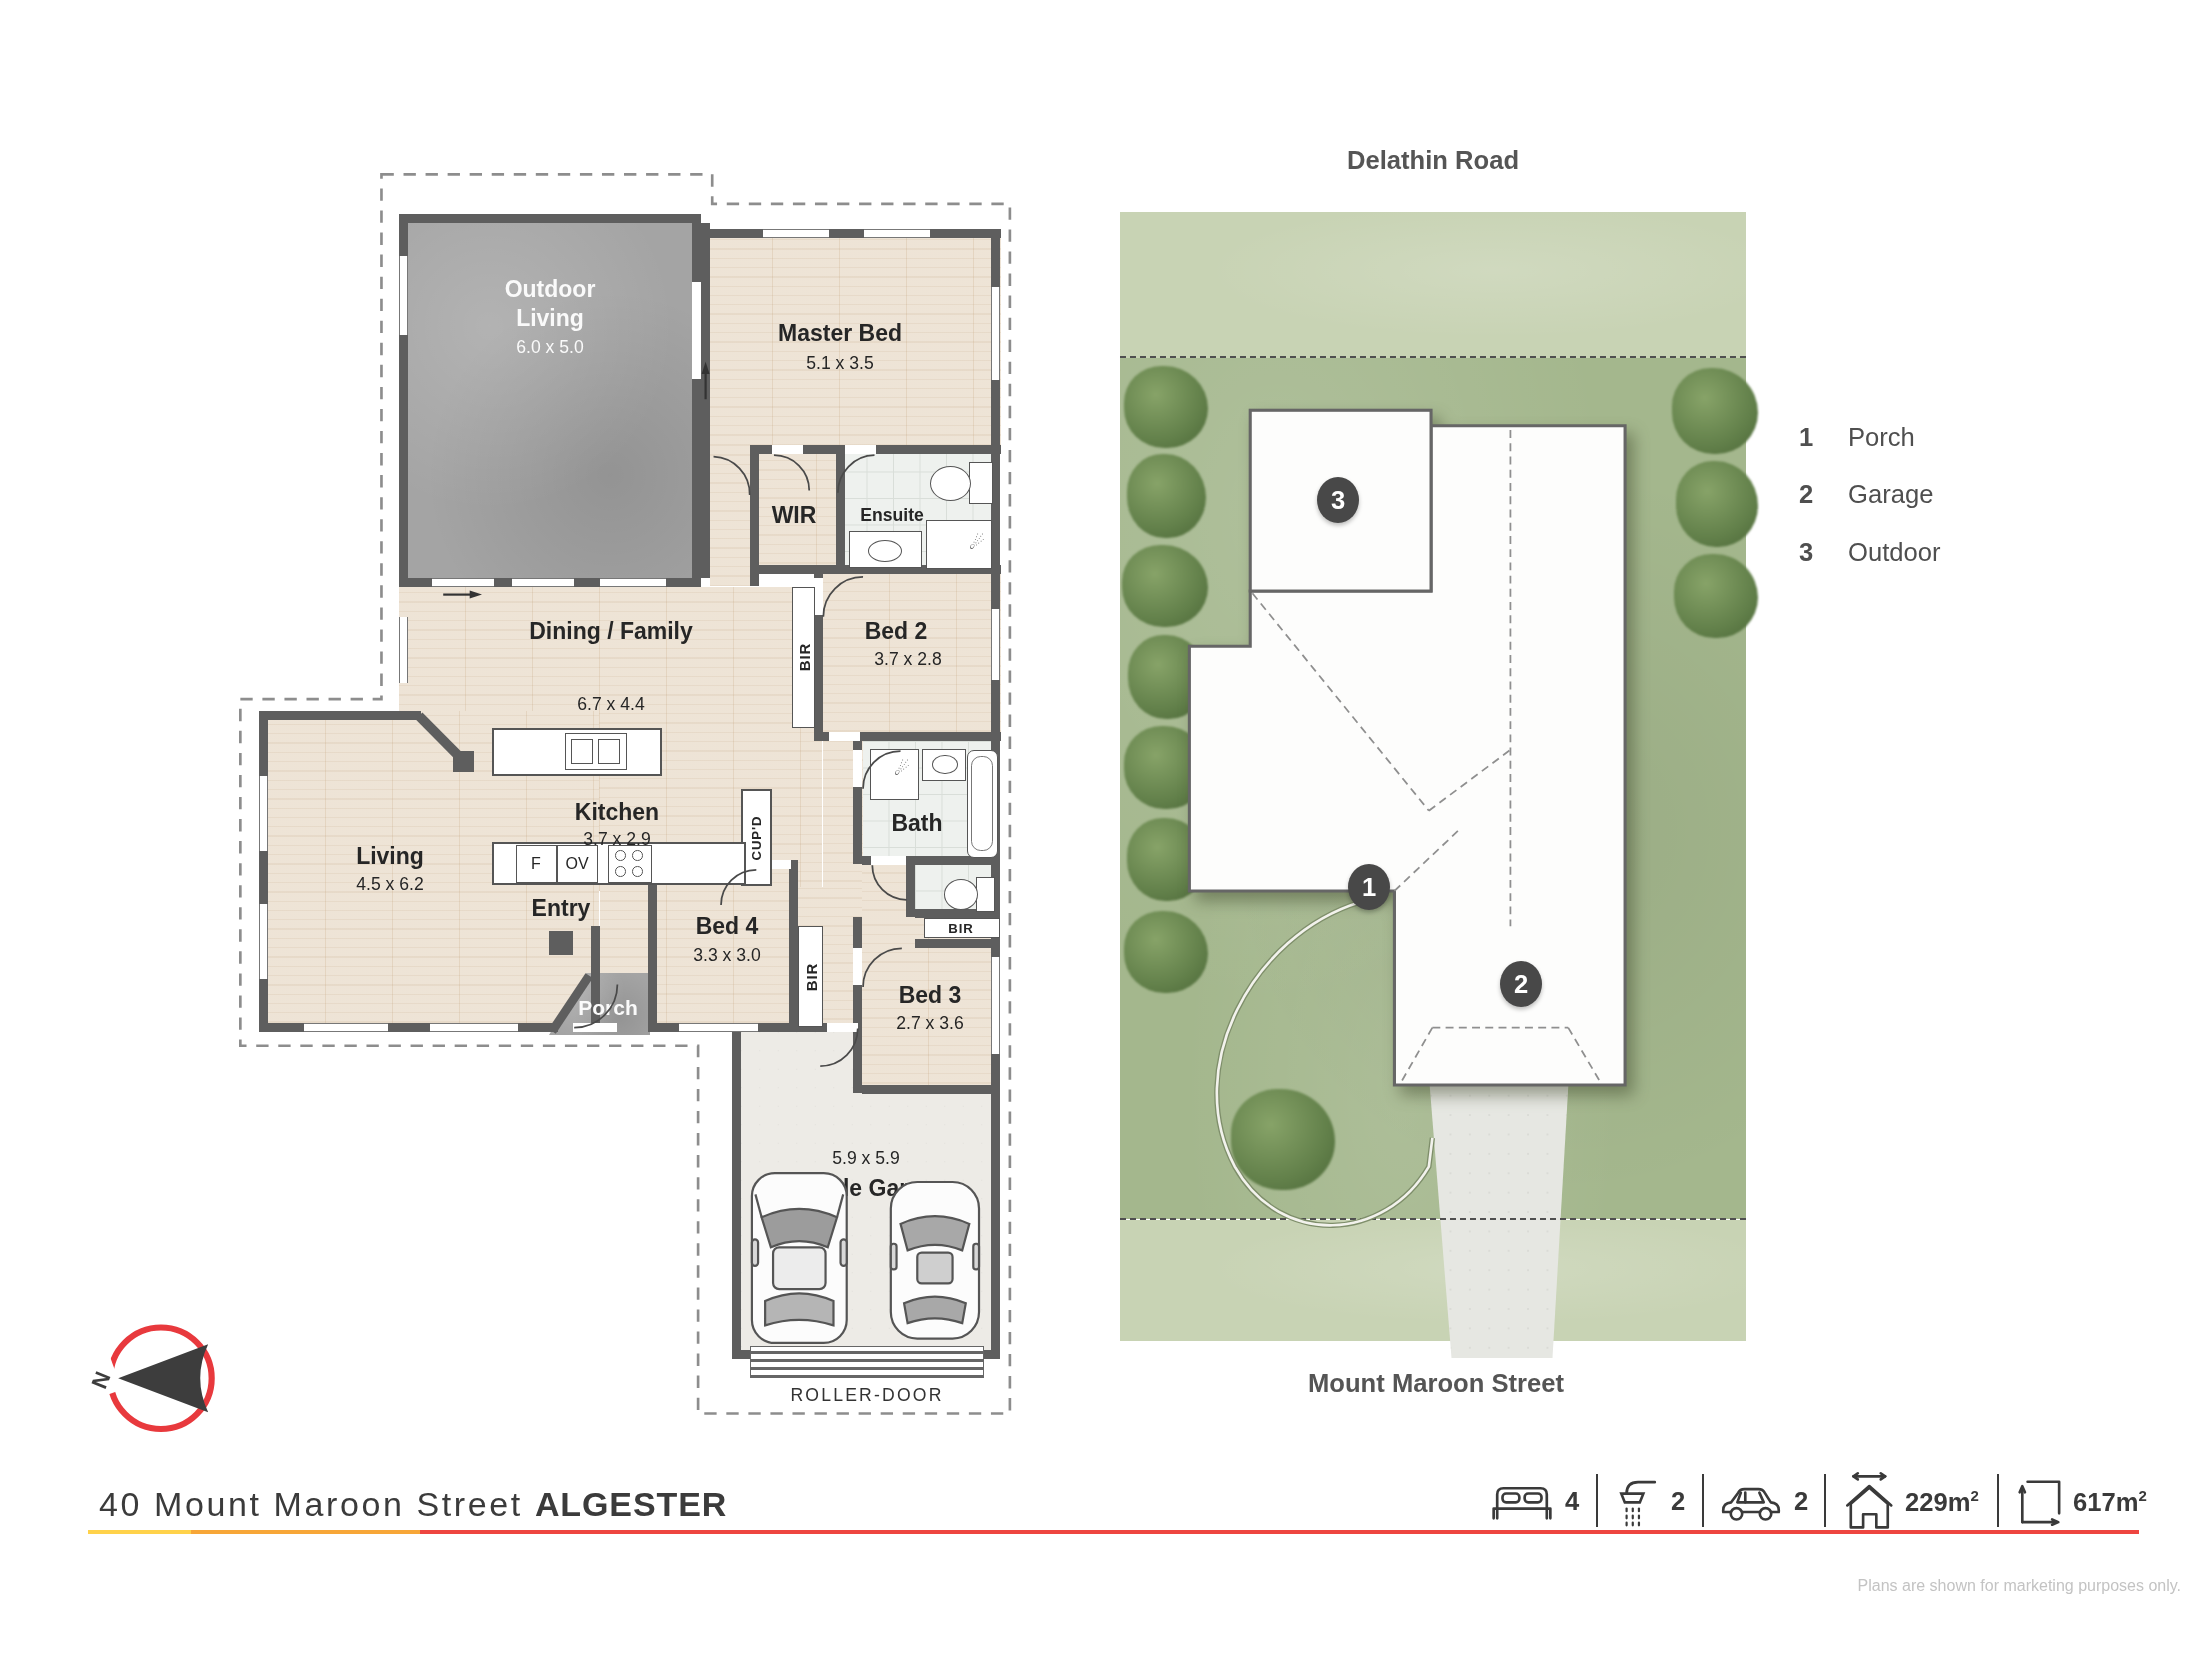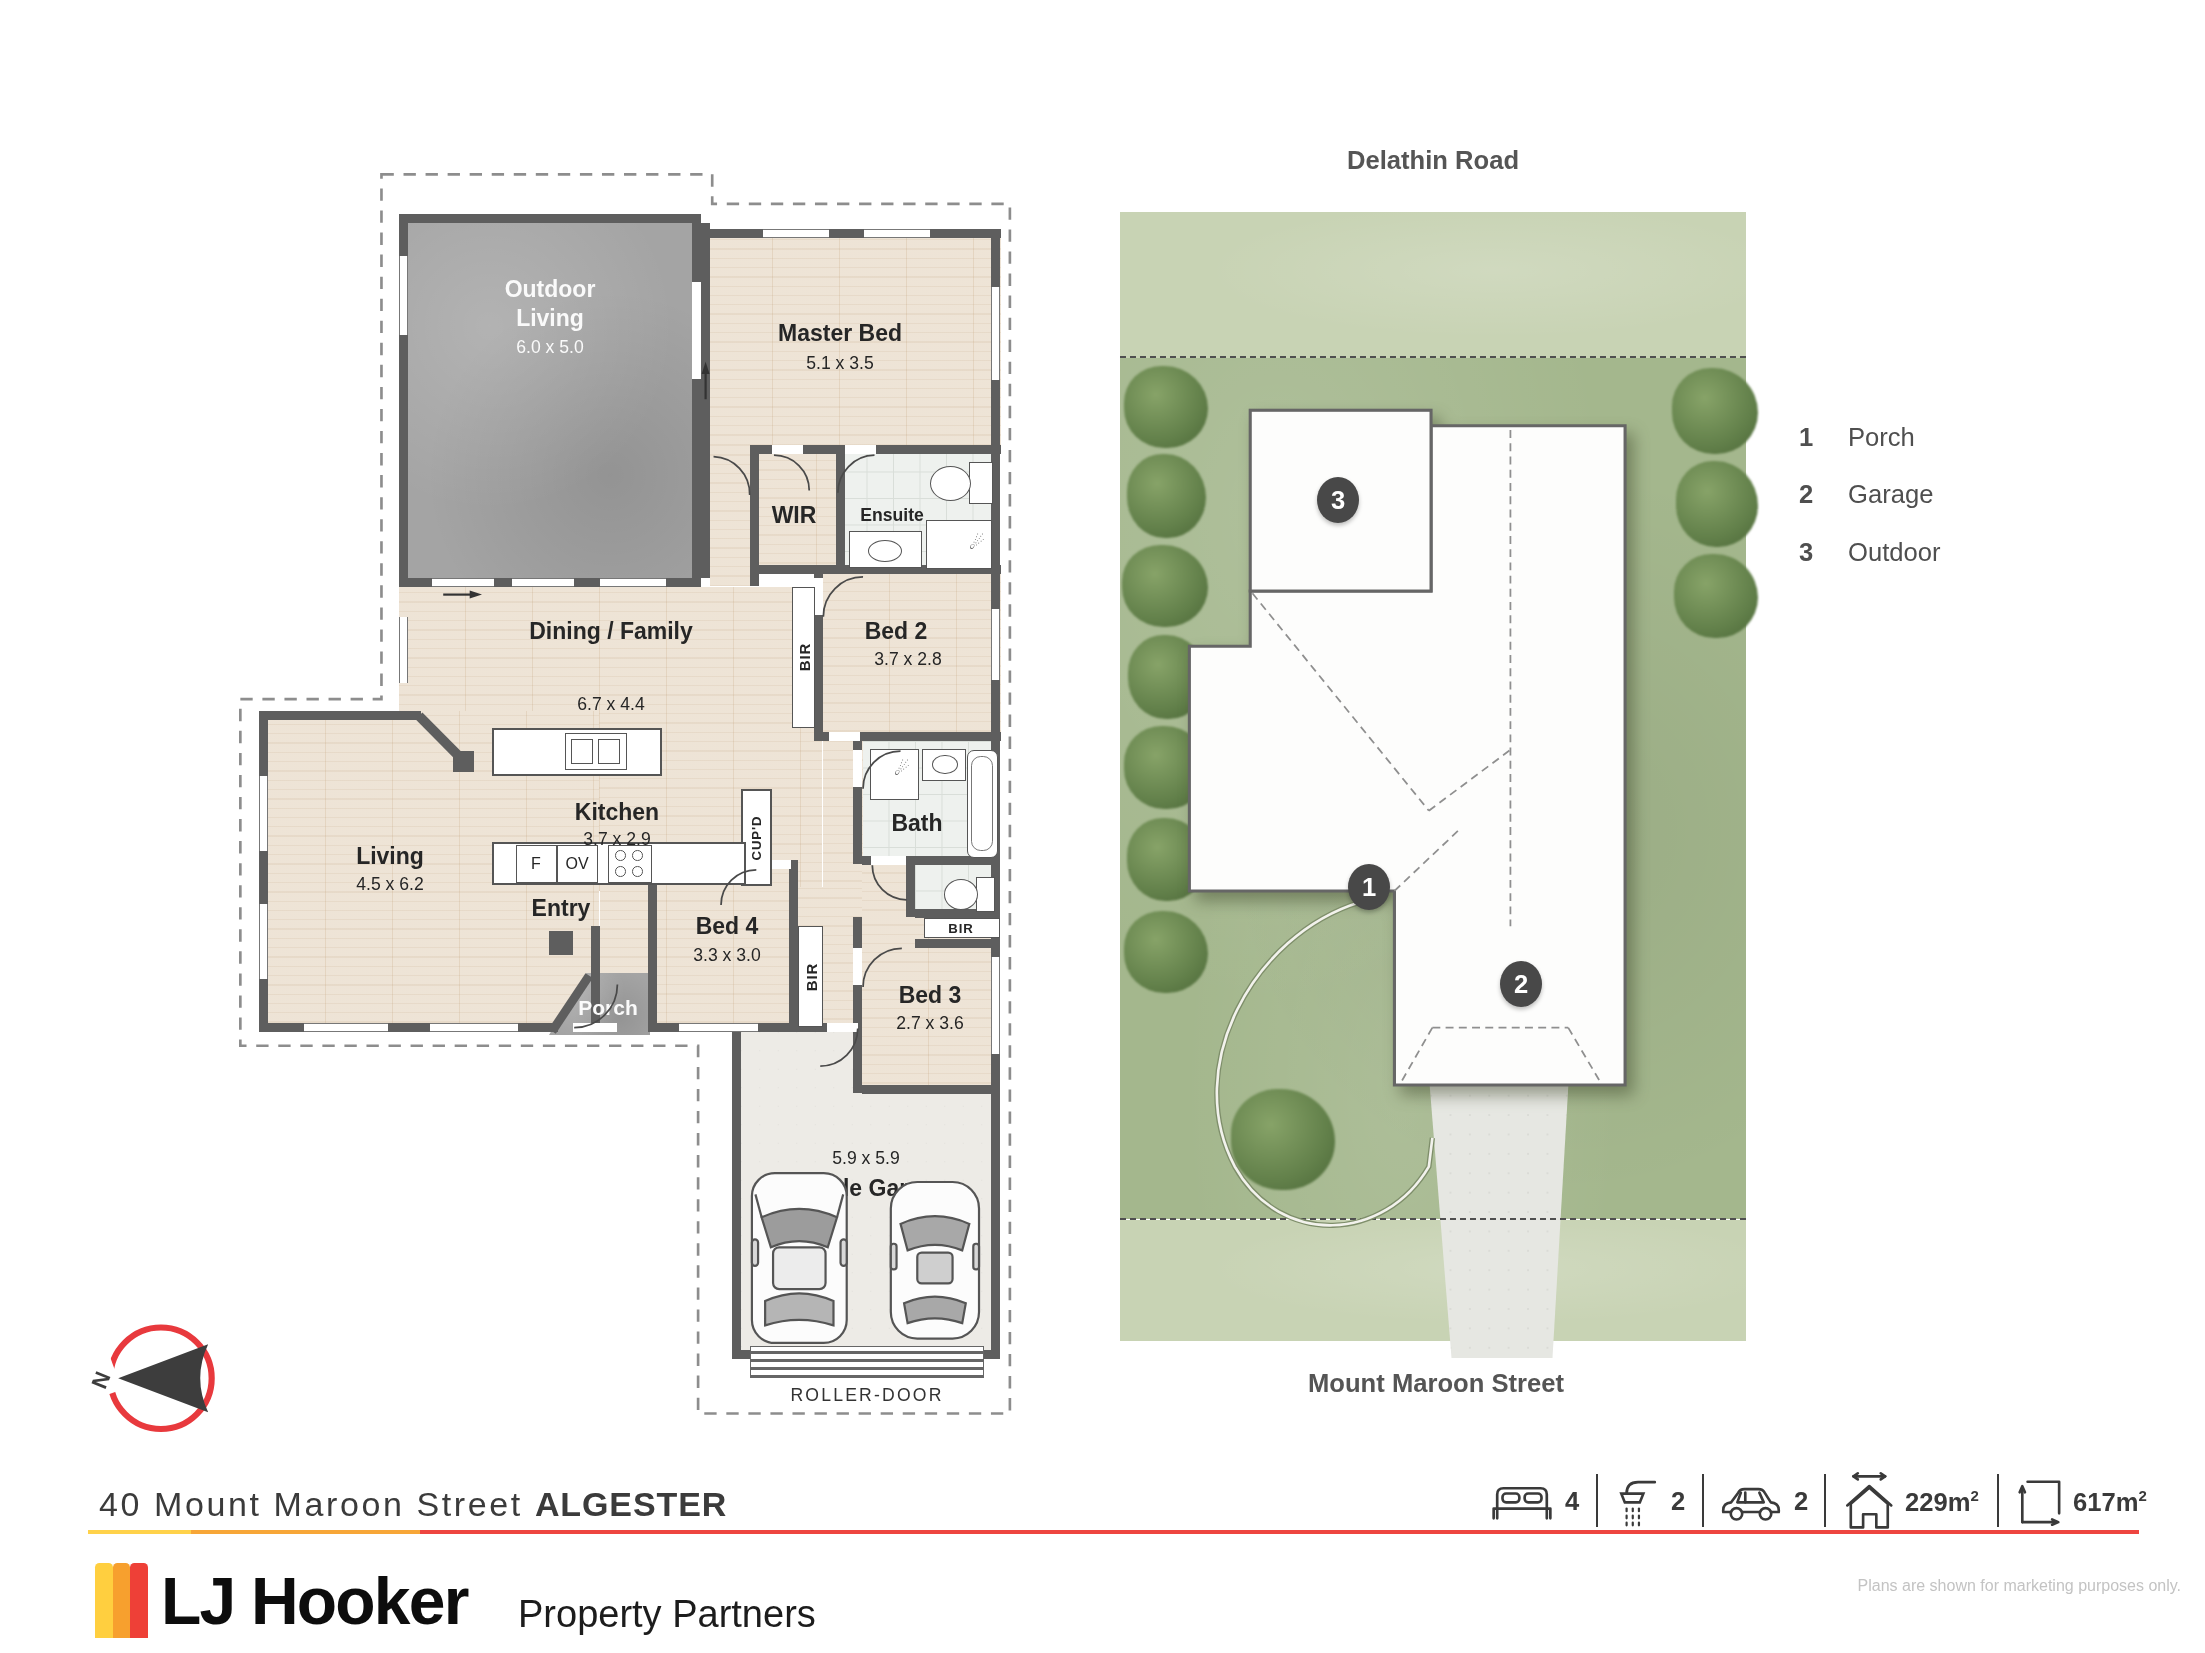--- a/index.html
+++ b/index.html
@@ -404,26 +404,19 @@
         <path d="M84,106 L98,112 L84,118"></path>
     </svg>
     <div class="abs statnum" style="left:582px;top:17.6px;">
       <span>617m</span><sup>2</sup>
     </div>
   </div>
 
   <div class="abs" style="left:88px;top:1530px;width:2051px;height:4.4px;
        background:linear-gradient(90deg,#FFD24A 0,#FFD24A 5%,#F7A637 5%,#F7A637 16.2%,#EE4540 16.2%,#EE4540 100%);"></div>
 
-  <div class="abs" style="left:95px;top:1559px;width:882px;height:84px;">
-    <div class="abs stripe" style="left:0;top:4.4px;width:17.6px;height:75px;background:#FFCF3F;"></div>
-    <div class="abs stripe" style="left:17.6px;top:4.4px;width:17.6px;height:75px;background:#F7A02E;"></div>
-    <div class="abs stripe" style="left:35px;top:4.4px;width:17.6px;height:75px;background:#EE4037;"></div>
-    <div class="abs brandword" style="left:66px;top:3.5px;">LJ Hooker</div>
-    <div class="abs brandsub" style="left:423px;top:34px;">Property Partners</div>
-  </div>
 
   <div class="abs disc" style="right:24px;top:1570px;width:1059px;">
     <div>Plans are shown for marketing purposes only.</div>
   </div>
 
 </div>
 
 
 </body></html>

